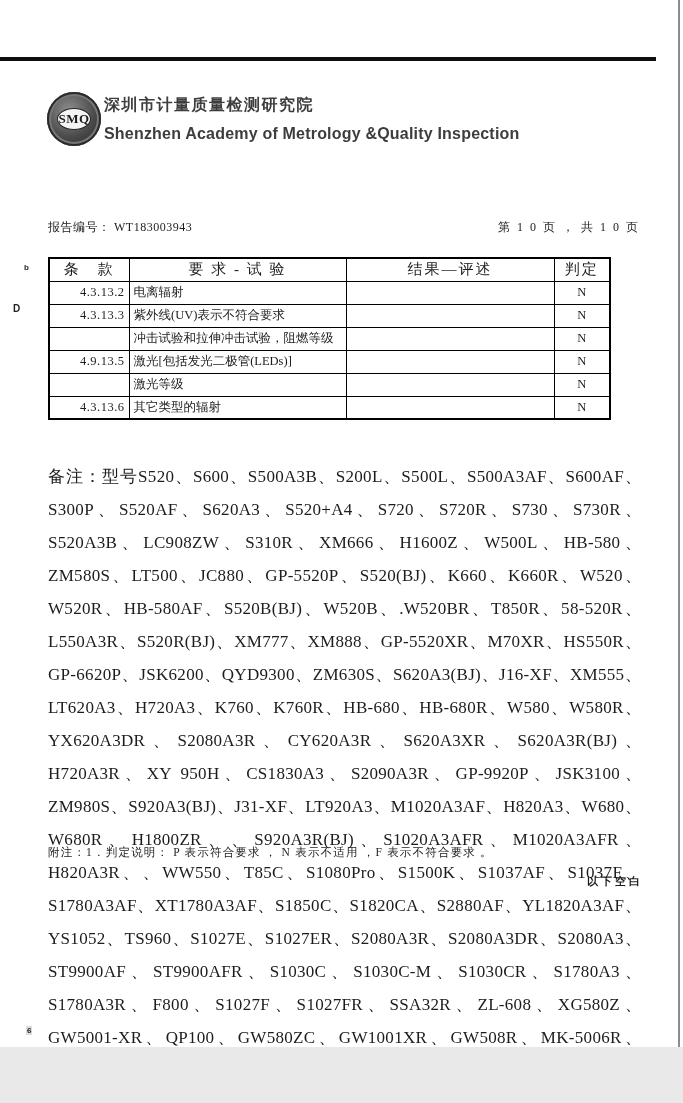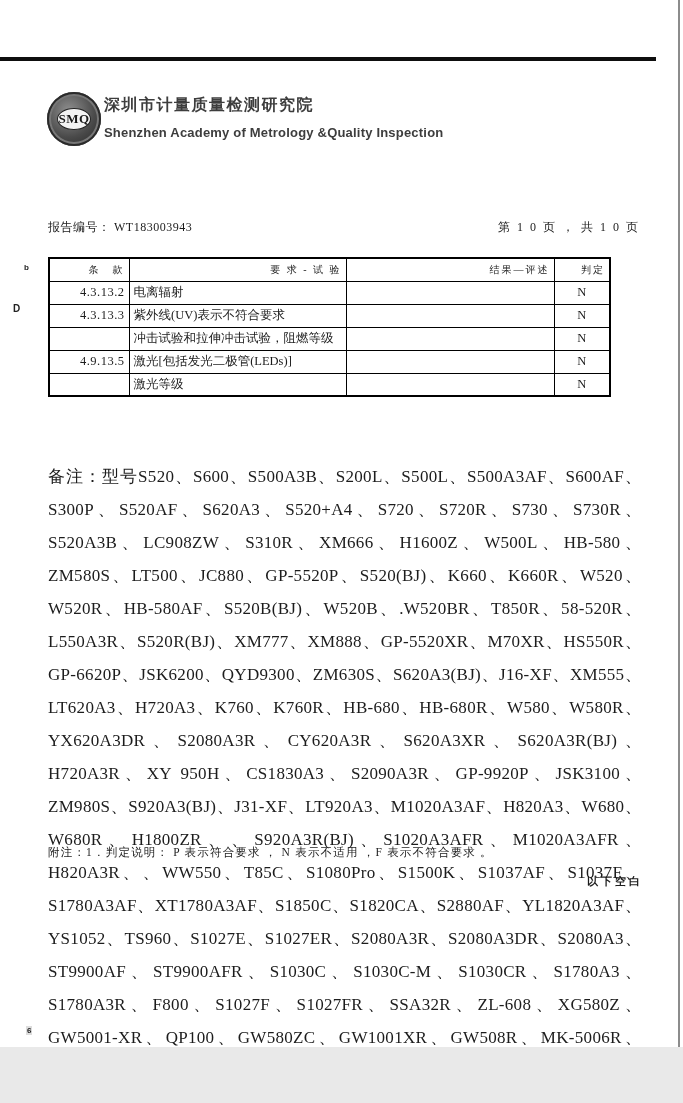--- a/index.html
+++ b/index.html
@@ -54,21 +54,21 @@
     font-family: "Liberation Sans", sans-serif;
     font-size: 16px;
     font-weight: 600;
     color: #3d3d3d;
     letter-spacing: 1.5px;
   }
   .org-en {
     position: absolute;
     left: 104px; top: 125px;
     font-family: "Liberation Sans", sans-serif;
-    font-size: 13px;
+    font-size: 16px;
     font-weight: 600;
     color: #3d3d3d;
     letter-spacing: 0.2px;
   }
   .doc-title {
     position: absolute;
     left: 0; right: 40px; top: 180px;
     text-align: center;
     font-size: 27px;
     font-weight: bold;
@@ -96,21 +96,21 @@
     border: 1px solid #000;
     font-size: 12.5px;
     font-weight: normal;
     height: 23px;
     padding: 0 4px;
     vertical-align: middle;
     overflow: hidden;
     white-space: nowrap;
   }
   table.report { border: 2px solid #000; }
-  table.report th { text-align: right; letter-spacing: 2px; font-size: 10px; }
+  table.report th { text-align: center; letter-spacing: 2px; font-size: 15px; }
   td.clause { text-align: right; padding-left: 4px; letter-spacing: 0.5px; }
   td.req { text-align: left; padding-left: 5px; }
   td.result {}
   td.verdict { text-align: center; }
   
   .remarks {
     position: absolute;
     left: 48px; top: 460px;
     width: 594px;
     font-size: 17px;
@@ -196,20 +196,26 @@
       <td class="req">激光[包括发光二极管(LEDs)]</td>
       <td class="result"></td>
       <td class="verdict">N</td>
     </tr>
     <tr>
       <td class="clause"></td>
       <td class="req">激光等级</td>
       <td class="result"></td>
       <td class="verdict">N</td>
     </tr>
+    <tr>
+      <td class="clause">4.3.13.6</td>
+      <td class="req">其它类型的辐射</td>
+      <td class="result"></td>
+      <td class="verdict">N</td>
+    </tr>
   </tbody>
     </table>
 
   <div class="remarks">备注：型号S520、S600、S500A3B、S200L、S500L、S500A3AF、S600AF、S300P、S520AF、S620A3、S520+A4、S720、S720R、S730、S730R、S520A3B、LC908ZW、S310R、XM666、H1600Z、W500L、HB-580、ZM580S、LT500、JC880、GP-5520P、S520(BJ)、K660、K660R、W520、W520R、HB-580AF、S520B(BJ)、W520B、.W520BR、T850R、58-520R、L550A3R、S520R(BJ)、XM777、XM888、GP-5520XR、M70XR、HS550R、GP-6620P、JSK6200、QYD9300、ZM630S、S620A3(BJ)、J16-XF、XM555、LT620A3、H720A3、K760、K760R、HB-680、HB-680R、W580、W580R、YX620A3DR、S2080A3R、CY620A3R、S620A3XR、S620A3R(BJ)、H720A3R、XY 950H、CS1830A3、S2090A3R、GP-9920P、JSK3100、ZM980S、S920A3(BJ)、J31-XF、LT920A3、M1020A3AF、H820A3、W680、W680R、H1800ZR、、S920A3R(BJ)、S1020A3AFR、M1020A3AFR、H820A3R、、WW550、T85C、S1080Pro、S1500K、S1037AF、S1037F、S1780A3AF、XT1780A3AF、S1850C、S1820CA、S2880AF、YL1820A3AF、YS1052、TS960、S1027E、S1027ER、S2080A3R、S2080A3DR、S2080A3、ST9900AF、ST9900AFR、S1030C、S1030C-M、S1030CR、S1780A3、S1780A3R、F800、S1027F、S1027FR、SSA32R、ZL-608、XG580Z、GW5001-XR、QP100、GW580ZC、GW1001XR、GW508R、MK-5006R、GW2001XR、GW30RS、WW650、J8800、S520W、SH800E。与主测型号S620A3R 仅外观不同，其他电气结构、部件材料均相同，差异不影 响此次试验结果。</div>
 
   <div class="footnote">附注：1．判定说明：  P 表示符合要求 ， N 表示不适用 ，F 表示不符合要求 。</div>
 
   <div class="blank-note">以下空白</div>
 
   <span class="mark mark-b">b</span>

